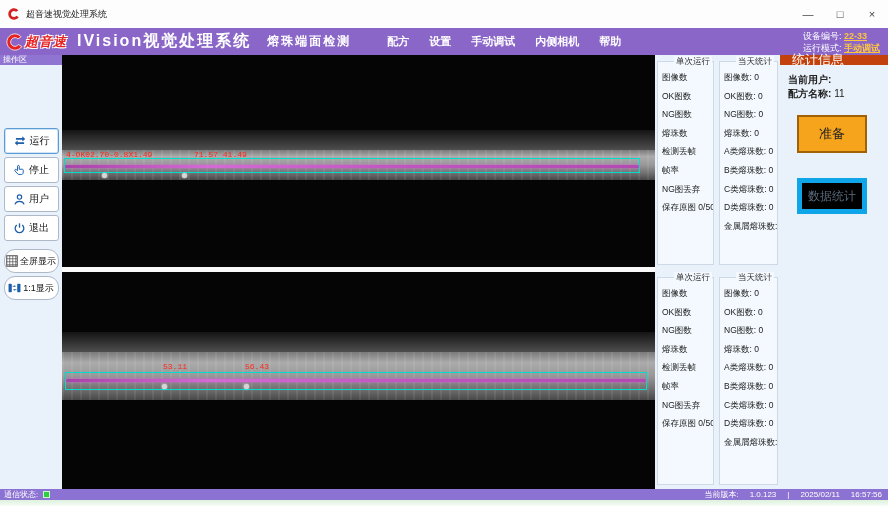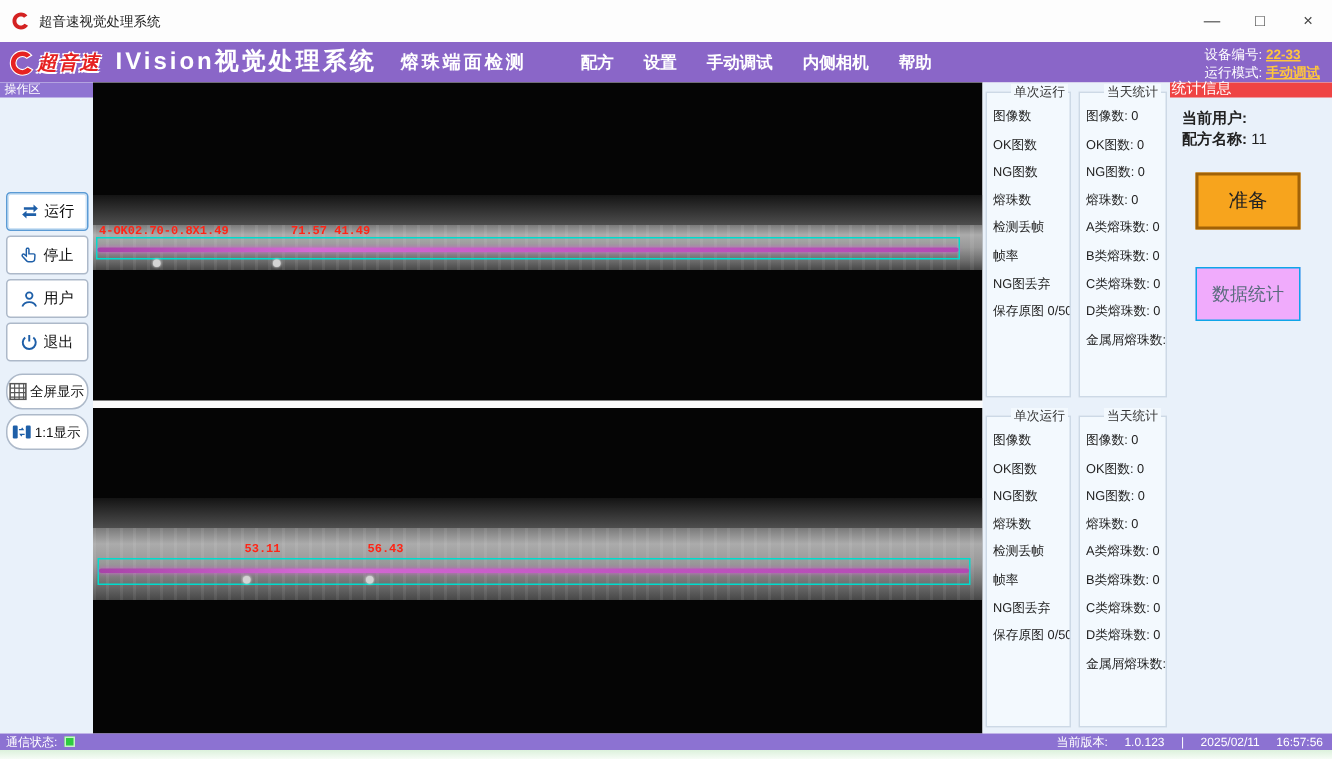--- a/index.html
+++ b/index.html
@@ -44,39 +44,39 @@
   .cam-top { top:0; height:212px; }
   .cam-bottom { top:217px; height:217px; }
   .preband { position:absolute; left:0; right:0; background:linear-gradient(180deg,#141414,#4e4e4e); }
   .band { position:absolute; left:0; right:0;
     background:linear-gradient(180deg,#7a7a7a 0%,#ababab 22%,#989898 50%,#6f6f6f 78%,#474747 100%); }
   .band::after { content:""; position:absolute; inset:0;
     background:repeating-linear-gradient(90deg, rgba(255,255,255,.07) 0 2px, rgba(0,0,0,0) 2px 9px); }
   .cybox { position:absolute; border:1px solid #00dccd; }
   .bead { position:absolute; height:3px; border-radius:2px;
     background:linear-gradient(90deg,#a843a8,#d46ad4 25%,#c055c0 60%,#b24ab2); box-shadow:0 0 3px #cf64cf; }
-  .anno { position:absolute; color:#ff2516; font-size:8px; font-weight:bold; font-family:"Liberation Mono", monospace; white-space:nowrap; }
+  .anno { position:absolute; color:#ff2516; font-size:8px; font-weight:normal; font-family:"Liberation Mono", monospace; white-space:nowrap; }
   .dot { position:absolute; width:5px; height:5px; border-radius:50%; background:#d4d4d4; box-shadow:0 0 2px #fff; }
 
   
   .stats { position:absolute; left:655px; top:55px; width:125px; height:434px; background:#e9f1fa; }
   .gbox { position:absolute; background:#f3f9fe; border:1px solid #cdd9e6; }
   .gb-title { position:absolute; top:-6px; left:16px; background:#f3f9fe; padding:0 2px; font-size:8.5px; color:#333; white-space:nowrap; }
   .gb-items { padding:10px 0 0 4px; }
   .gb-items div { height:18.6px; font-size:8.5px; color:#222; white-space:nowrap; overflow:hidden; }
 
   
   .info-panel { position:absolute; left:780px; top:55px; width:108px; height:434px; background:#e9f1fa; }
-  .panel-header { height:10px; background:#ef4444; color:#fff; font-size:10px; line-height:10px; padding-left:1px; }
+  .panel-header { height:10px; background:#c2410c; color:#fff; font-size:13px; line-height:10px; padding-left:12px; }
   .info-rows { padding:8px 0 0 8px; }
   .info-row { font-size:10px; line-height:14px; color:#222; }
   .info-row .lbl { font-weight:bold; }
   .btn-prepare { position:absolute; left:17px; top:60px; width:70px; height:38px; background:#f7a41d; border:2px solid #a16207;
     display:flex; align-items:center; justify-content:center; font-size:13px; color:#222; cursor:default; }
-  .btn-datastats { position:absolute; left:17px; top:123px; width:70px; height:36px; background:#f0abfc; border:1px solid #0ea5e9;
+  .btn-datastats { position:absolute; left:17px; top:123px; width:70px; height:36px; background:#000000; border:5px solid #0ea5e9;
     display:flex; align-items:center; justify-content:center; font-size:12px; color:#5a6b7d; cursor:default;text-align:right; }
 
   
   .statusbar { position:absolute; top:489px; left:0; right:0; height:11px; background:#8c72d2; display:flex; align-items:center; color:#fff; font-size:8px; }
   .statusbar .comm { margin-left:4px; }
   .comm-ind { width:7px; height:7px; margin-left:5px; background:#2ecc40; border:1px solid #c8f5c8; }
   .sb-right { margin-left:auto; margin-right:6px; display:flex; gap:11px; align-items:center; }
   .bottom-strip { position:absolute; top:500px; left:0; right:0; height:6px; background:linear-gradient(180deg,#dcf1dc,#f6fcf6); }
 </style>
 </head>

